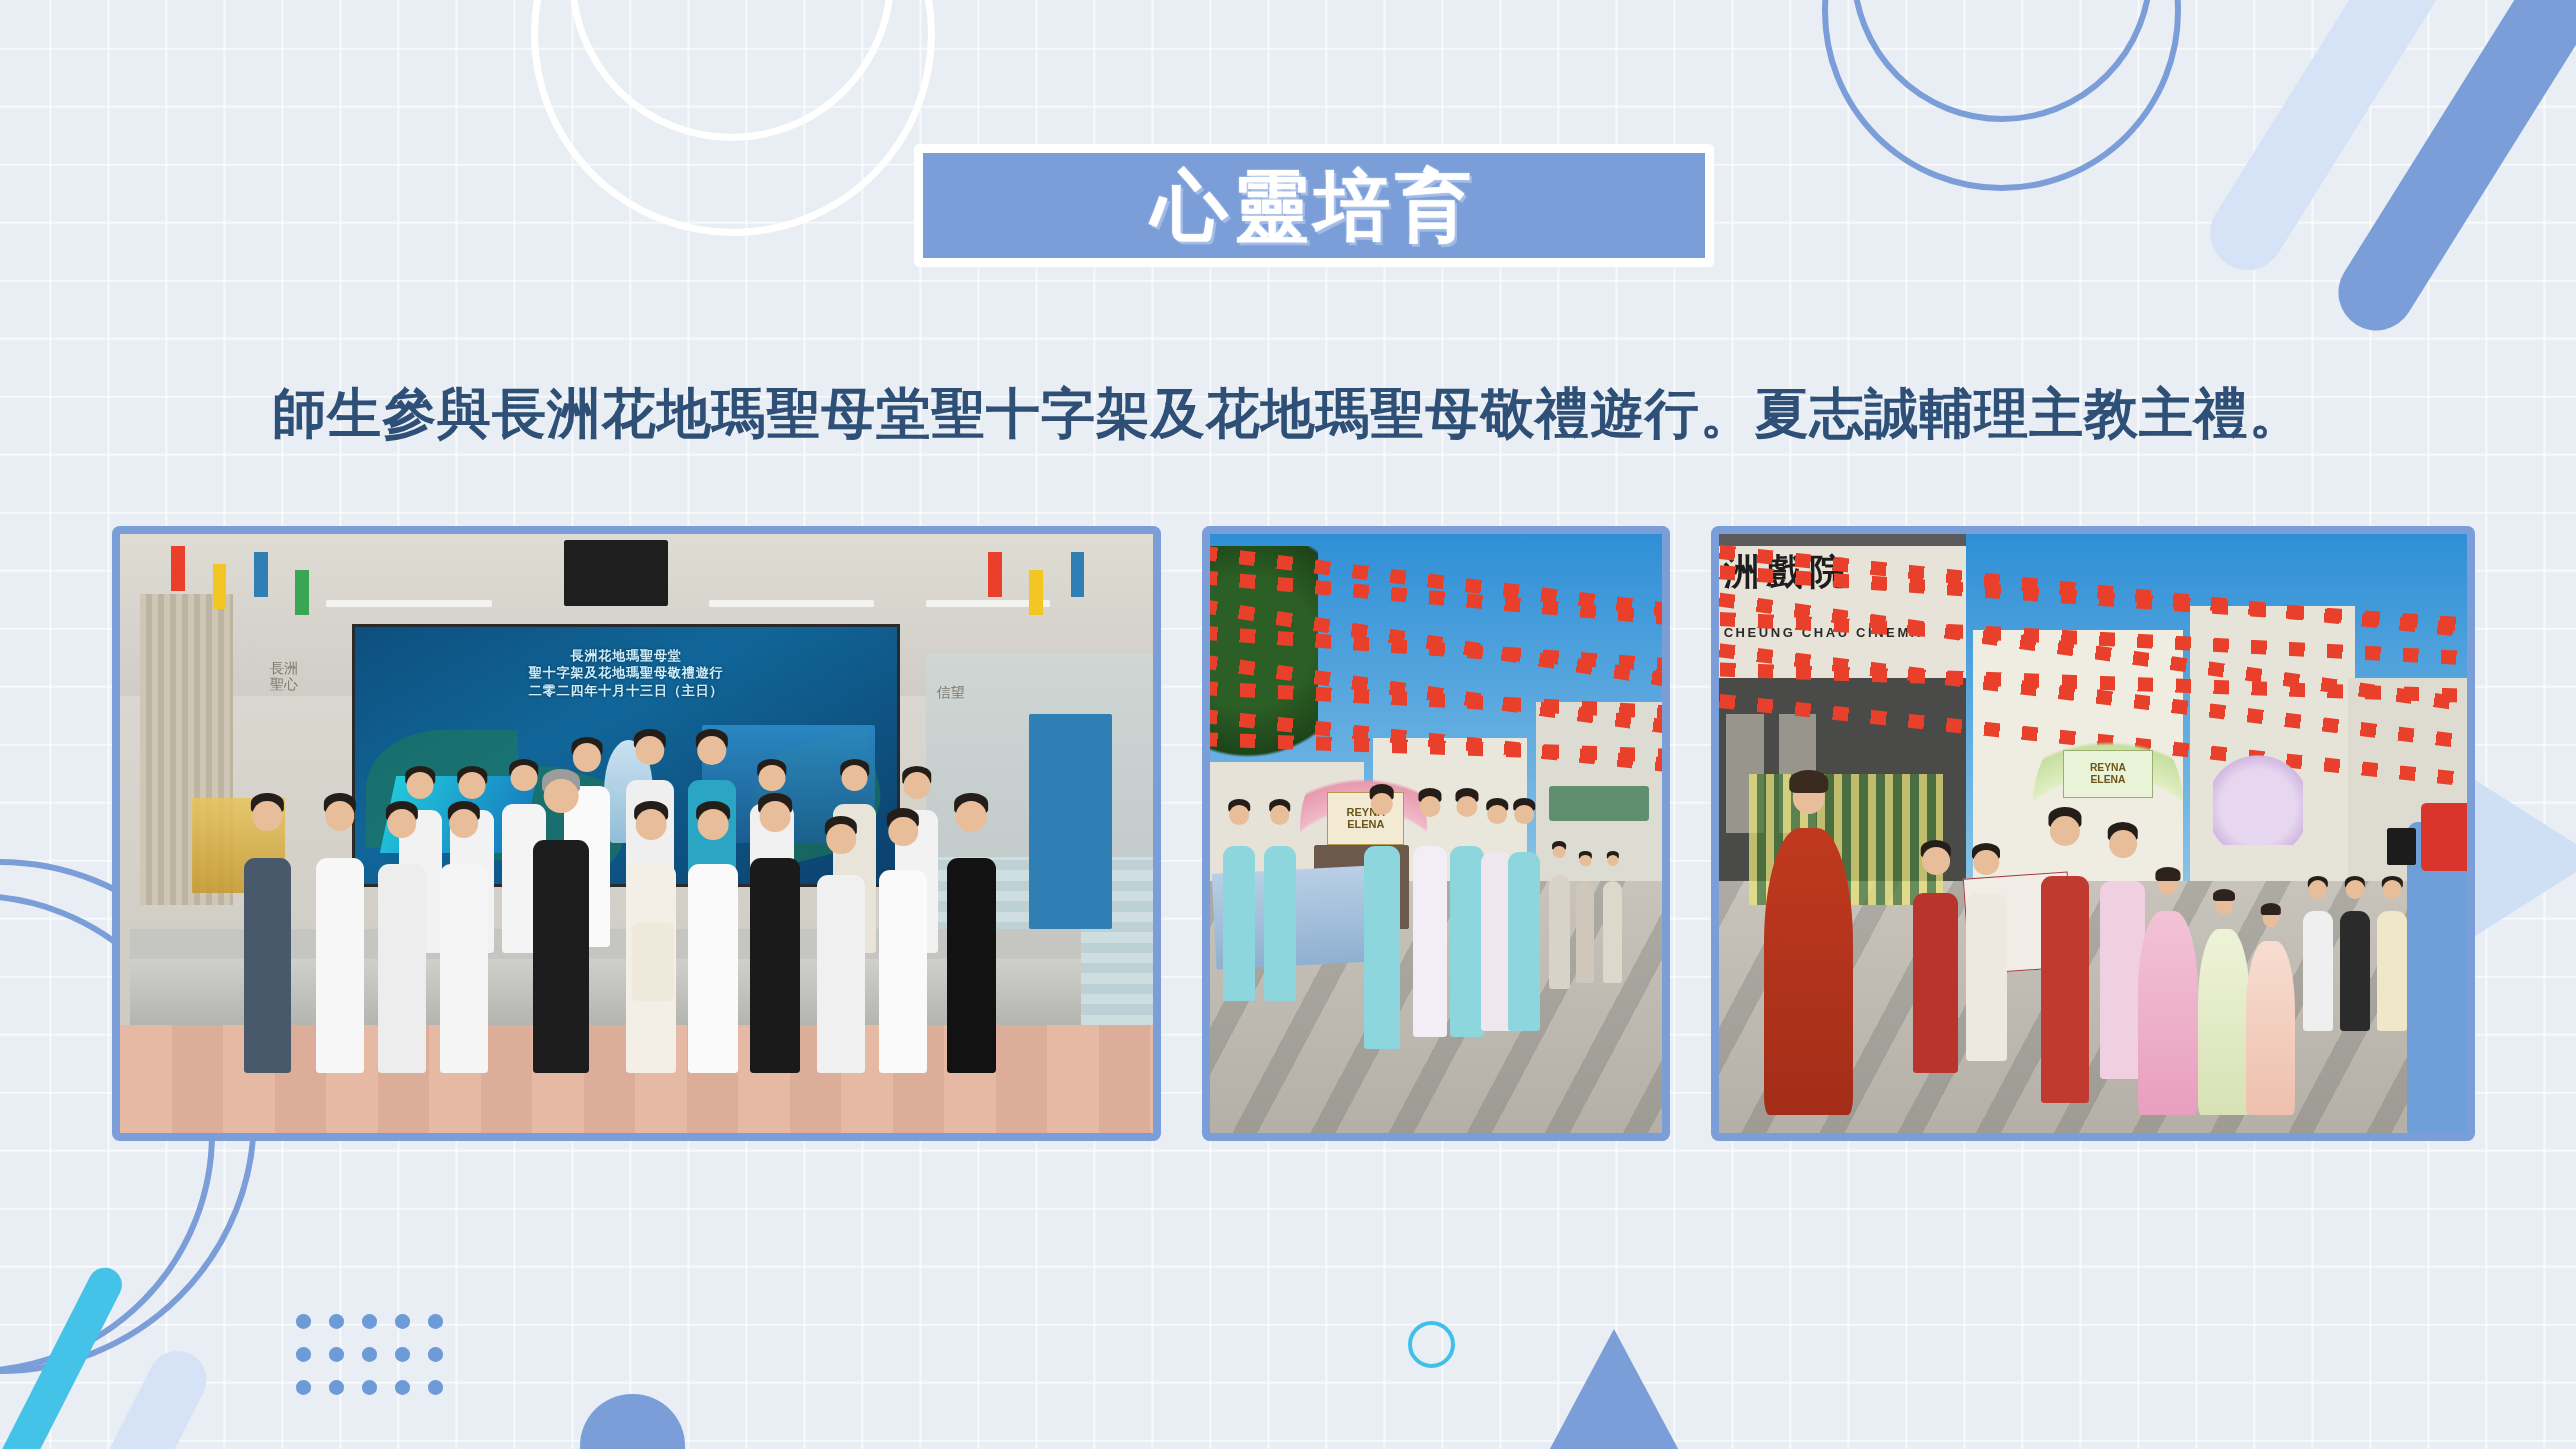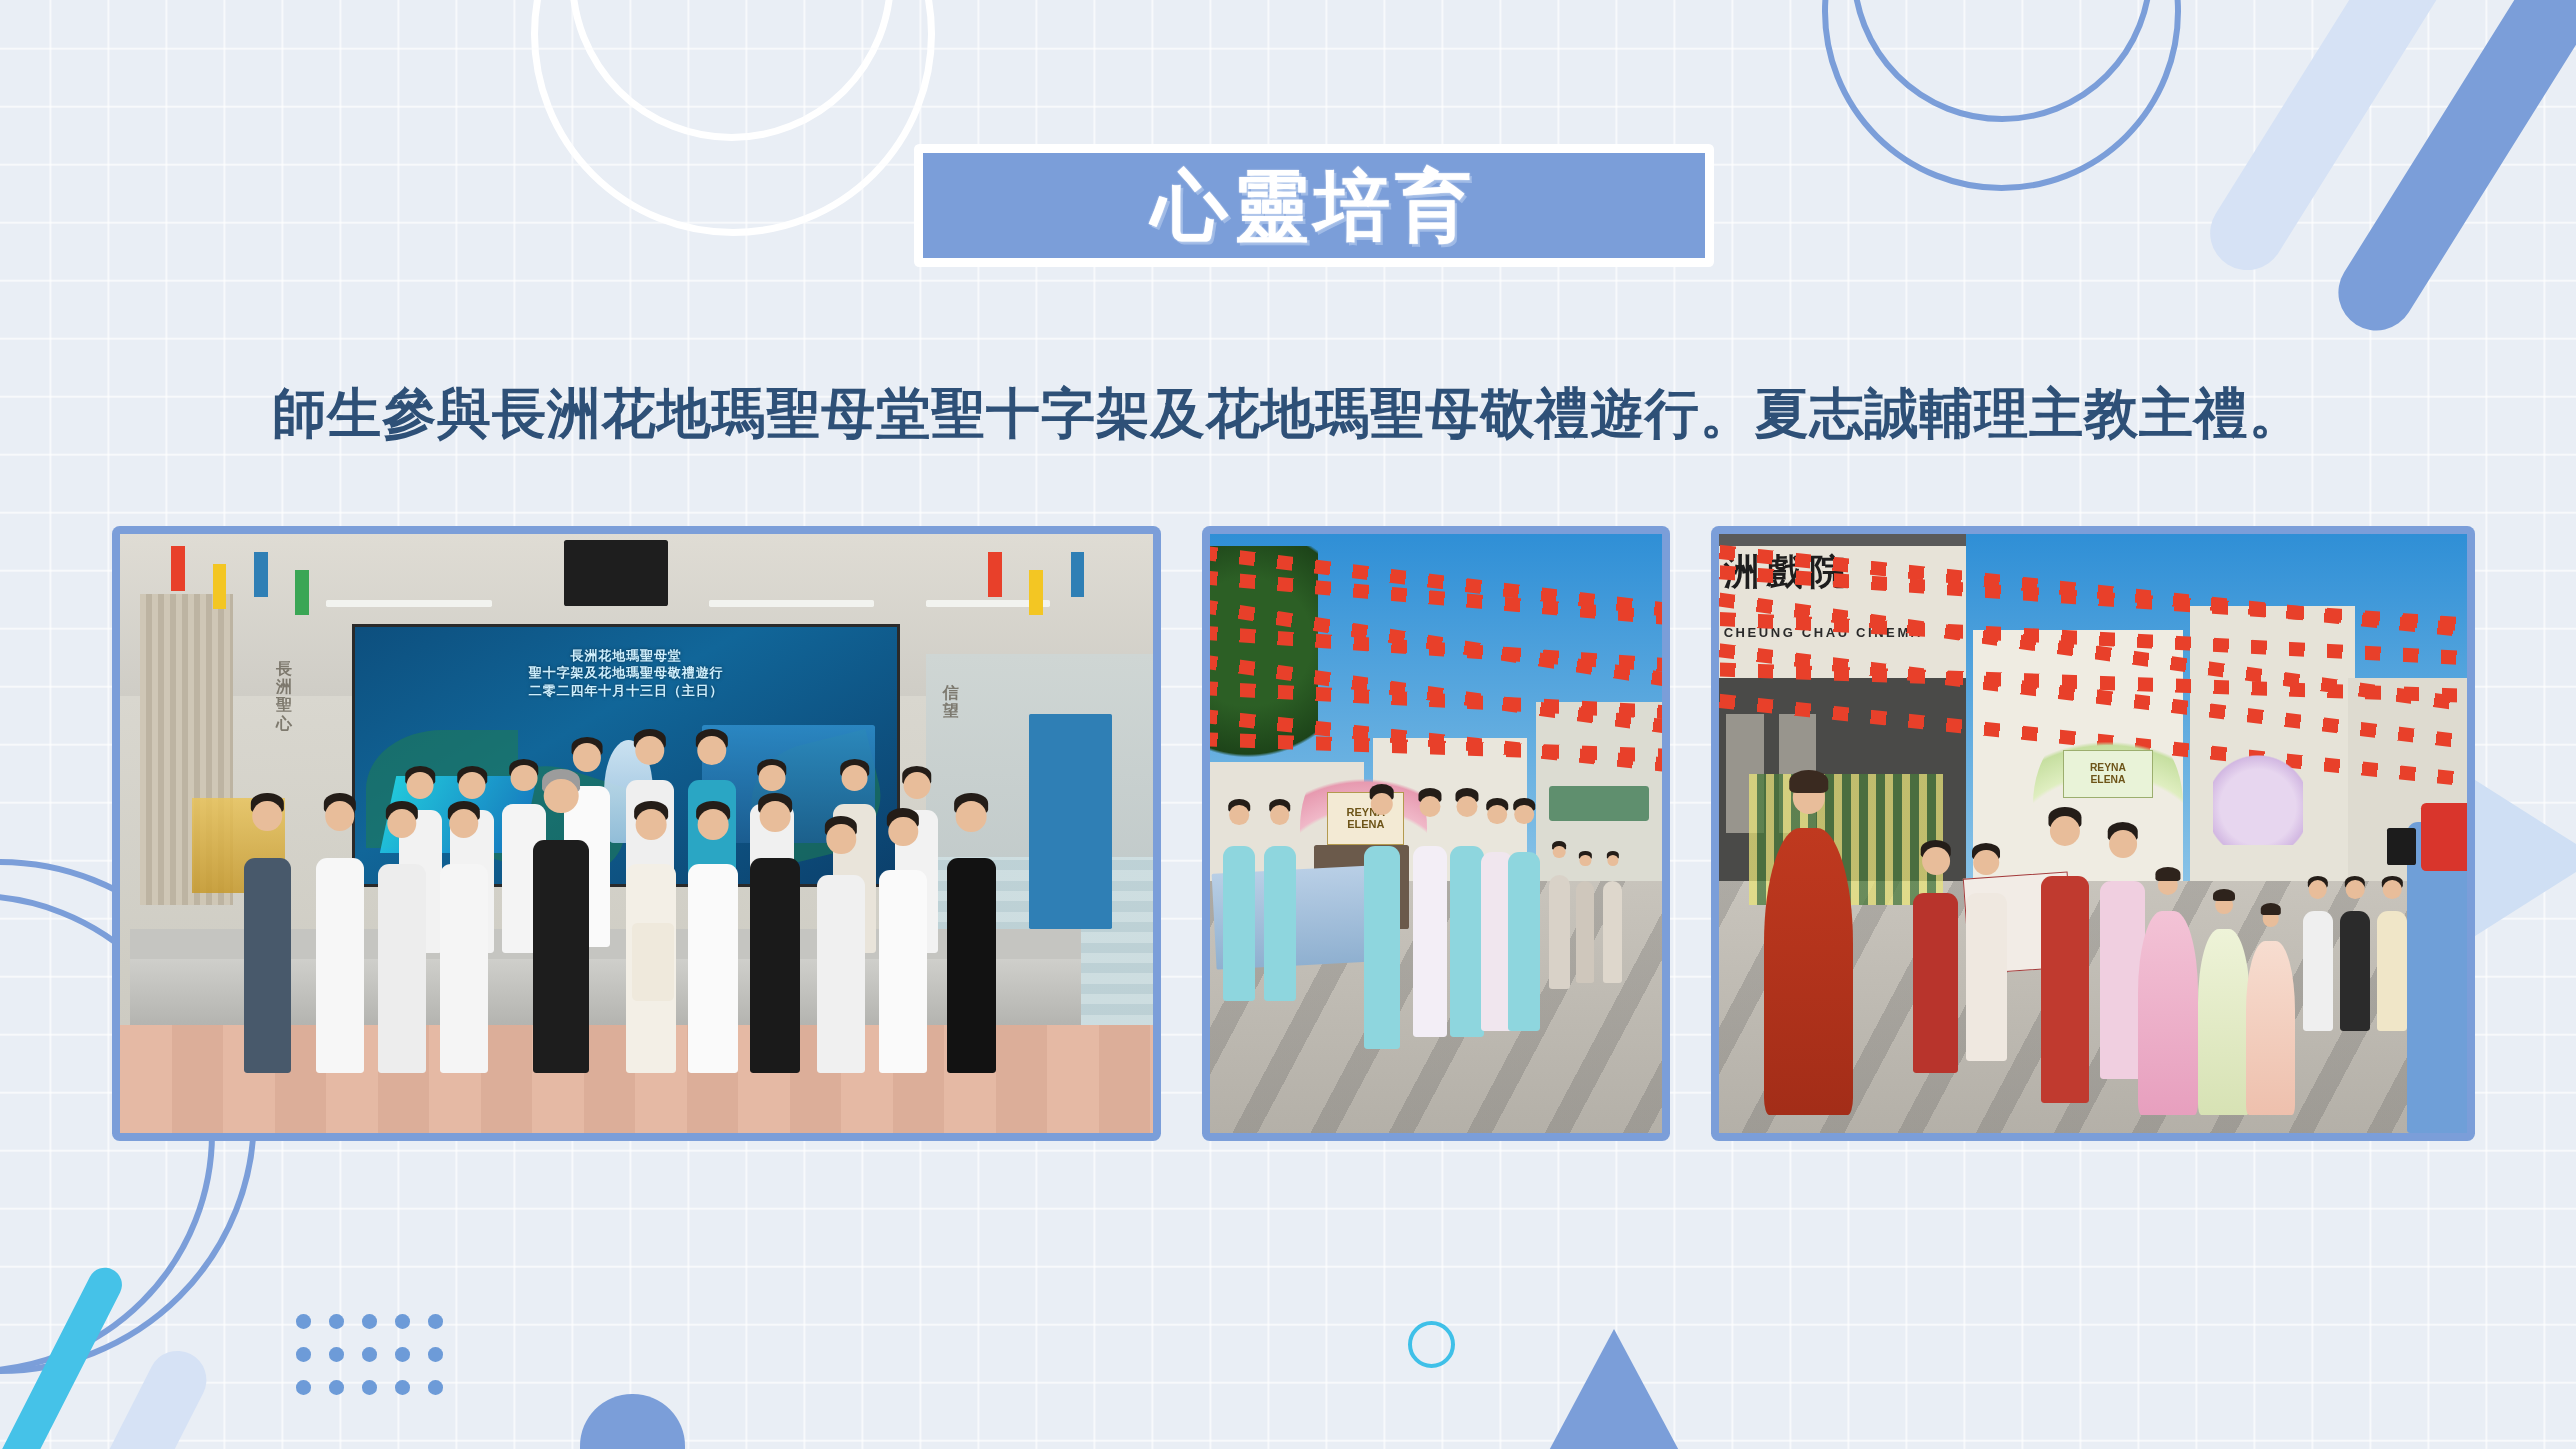--- a/index.html
+++ b/index.html
@@ -198,21 +198,21 @@
     background:linear-gradient(#dff0fb,#9fc6e4); border-radius:50% 50% 20% 20%; opacity:.9;}
   .p1-screentext{
     position:absolute; left:0; right:0; top:8%;
     color:#cfeffd; text-align:center; line-height:1.32;
     font-size:13px; font-weight:700; letter-spacing:0.9px;
     text-shadow:0 0 3.4px rgba(0,0,0,.5);
   }
   .p1-projector{ position:absolute; left:43%; top:1%; width:10%; height:11%;
     background:#1e1e1e; border-radius:2.6px; }
   .p1-light{ position:absolute; height:7.7px; background:#f2f3ef; border-radius:1.7px; }
-  .p1-wallchar{ position:absolute; color:#6f6a5e; font-size:16px; font-weight:700;
+  .p1-wallchar{ position:absolute; color:#6f6a5e; font-size:14px; font-weight:400;
     line-height:1.15; text-align:center; opacity:.85;}
   .p1-bunting{ position:absolute; width:13.7px; height:45px; }
   .person{ position:absolute; bottom:14%; border-radius:11px 11px 3.4px 3.4px; }
   .person .head{ position:absolute; left:50%; transform:translateX(-50%); top:-26%;
     width:62%; padding-bottom:62%; border-radius:50%; background:#e8bd9a; }
   .person .hair{ position:absolute; left:50%; transform:translateX(-50%); top:-30%;
     width:68%; padding-bottom:42%; border-radius:50% 50% 20% 20%; background:#241d18; }
   .p1-trophy{ position:absolute; left:7%; top:44%; width:9%; height:16%;
     background:linear-gradient(#e9c45c,#c79a2c); opacity:.85; }
   .p1-curtain{ position:absolute; left:2%; top:10%; width:9%; height:52%;

